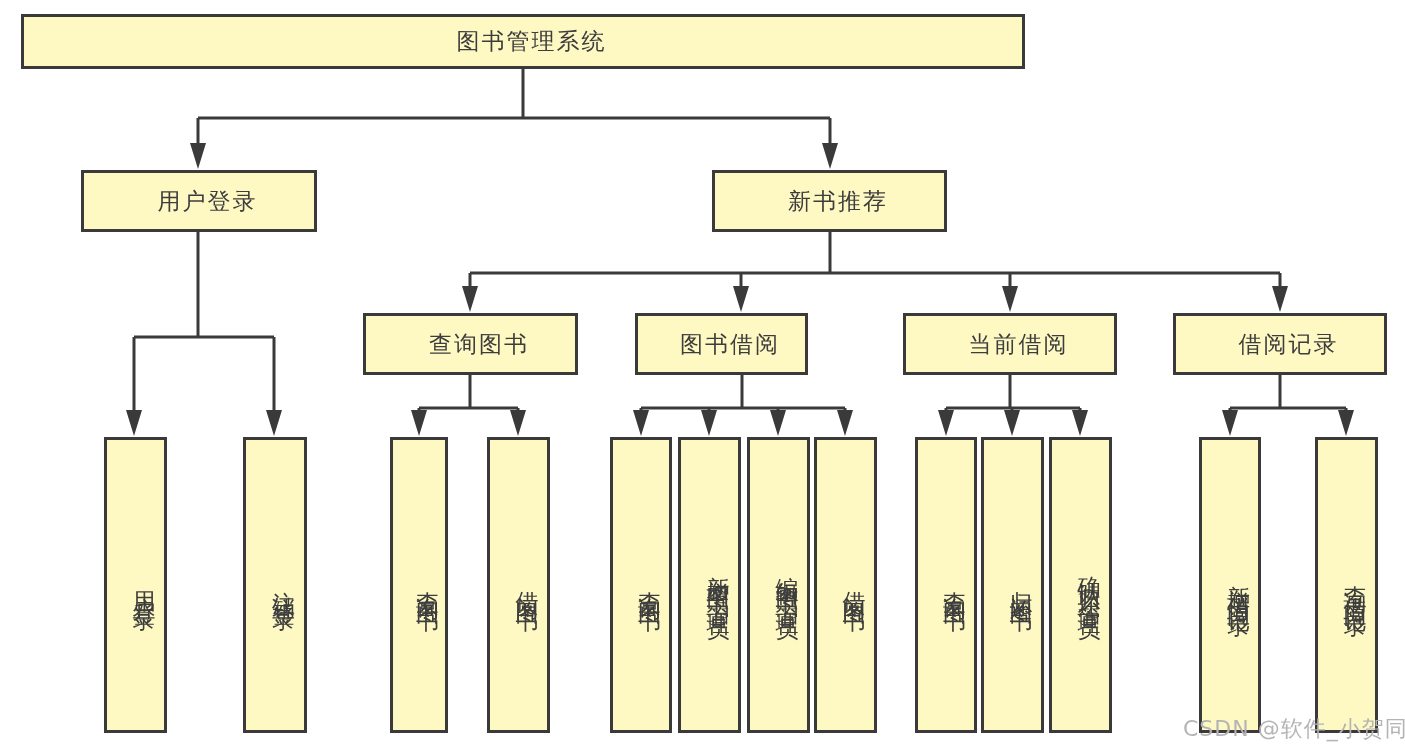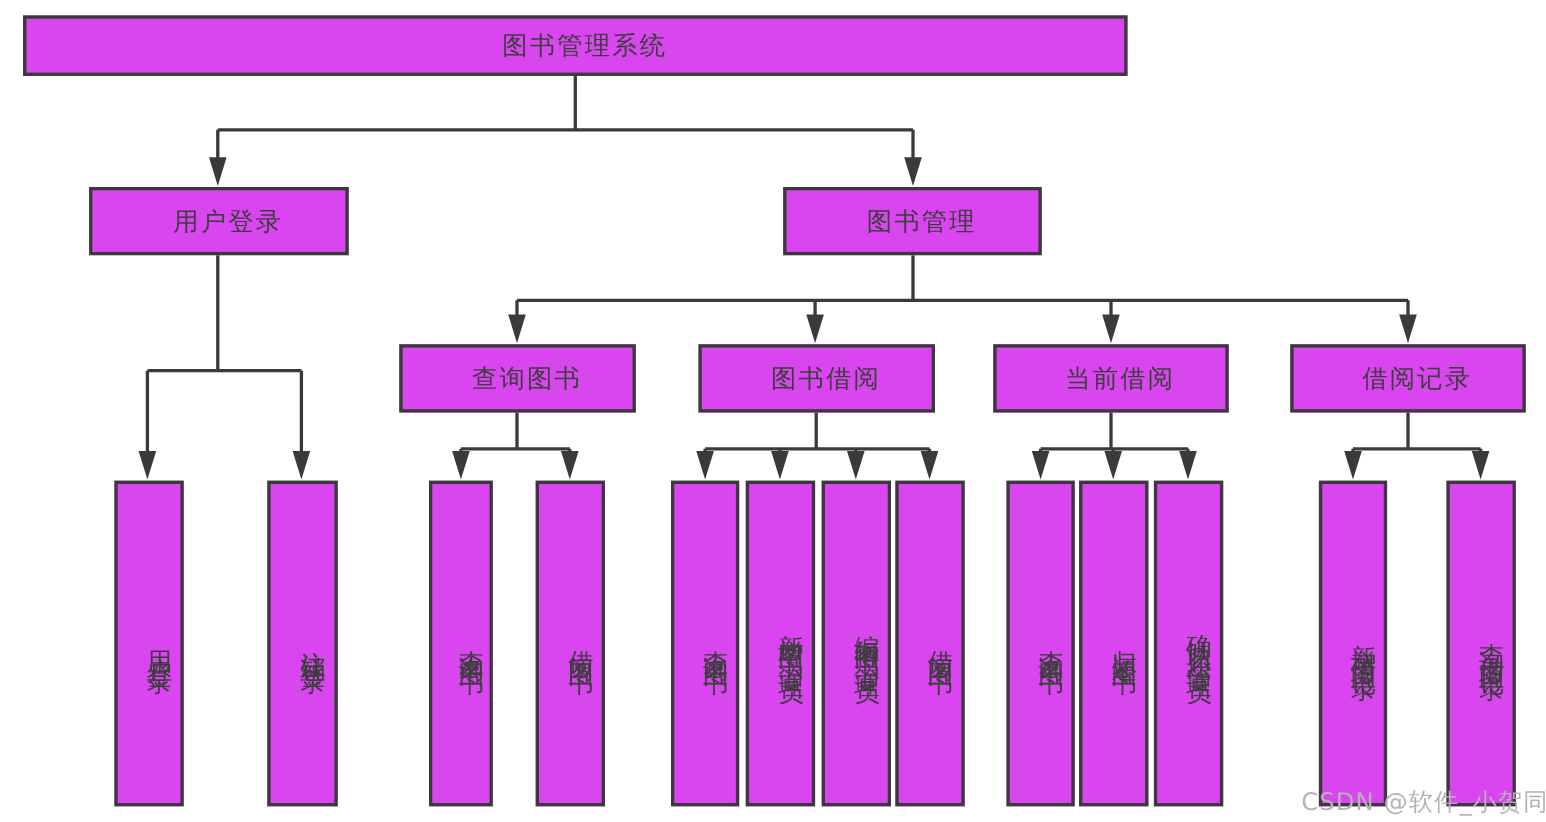--- a/index.html
+++ b/index.html
@@ -12,21 +12,21 @@
   .canvas{
     position:relative;
     width:1405px;height:747px;
     background:#fff;
     overflow:hidden;
   }
   .connectors{position:absolute;left:0;top:0;z-index:1;}
   .node{
     position:absolute;
     box-sizing:border-box;
-    background:#d946ef;
+    background:#fef9c3;
     border:3px solid var(--line);
     color:var(--text);
     display:flex;
     align-items:center;
     justify-content:center;
     z-index:2;
     padding-left:17px;
   }
   .hbox{
     font-size:23px;
@@ -87,24 +87,24 @@
 
     <g>
       <path d="M1280,375 L1280,408 M1230,408 L1346,408 M1230,408 L1230,412 M1346,408 L1346,412"></path>
       <path d="M1230,436 L1222,410 L1238,410 Z M1346,436 L1338,410 L1354,410 Z" fill="#3a3a3a" stroke="none"></path>
     </g>
   </svg>
 
   <div class="node hbox" style="left:21px;top:14px;width:1004px;height:55px">图书管理系统</div>
 
   <div class="node hbox" style="left:81px;top:170px;width:236px;height:62px">用户登录</div>
-  <div class="node hbox" style="left:712px;top:170px;width:235px;height:62px">图书管理</div>
+  <div class="node hbox" style="left:712px;top:170px;width:235px;height:62px">新书推荐</div>
 
   <div class="node hbox" style="left:363px;top:313px;width:215px;height:62px">查询图书</div>
-  <div class="node hbox" style="left:635px;top:313px;width:215px;height:62px">图书借阅</div>
+  <div class="node hbox" style="left:635px;top:313px;width:173px;height:62px">图书借阅</div>
   <div class="node hbox" style="left:903px;top:313px;width:214px;height:62px">当前借阅</div>
   <div class="node hbox" style="left:1173px;top:313px;width:214px;height:62px">借阅记录</div>
 
   <div class="node vbox" style="left:104px;top:437px;width:63px;height:296px">用户登录</div>
   <div class="node vbox" style="left:243px;top:437px;width:64px;height:296px">注销登录</div>
 
   <div class="node vbox" style="left:390px;top:437px;width:58px;height:296px">查询图书</div>
   <div class="node vbox" style="left:487px;top:437px;width:63px;height:296px">借阅图书</div>
 
   <div class="node vbox" style="left:610px;top:437px;width:62px;height:296px">查询图书</div>

